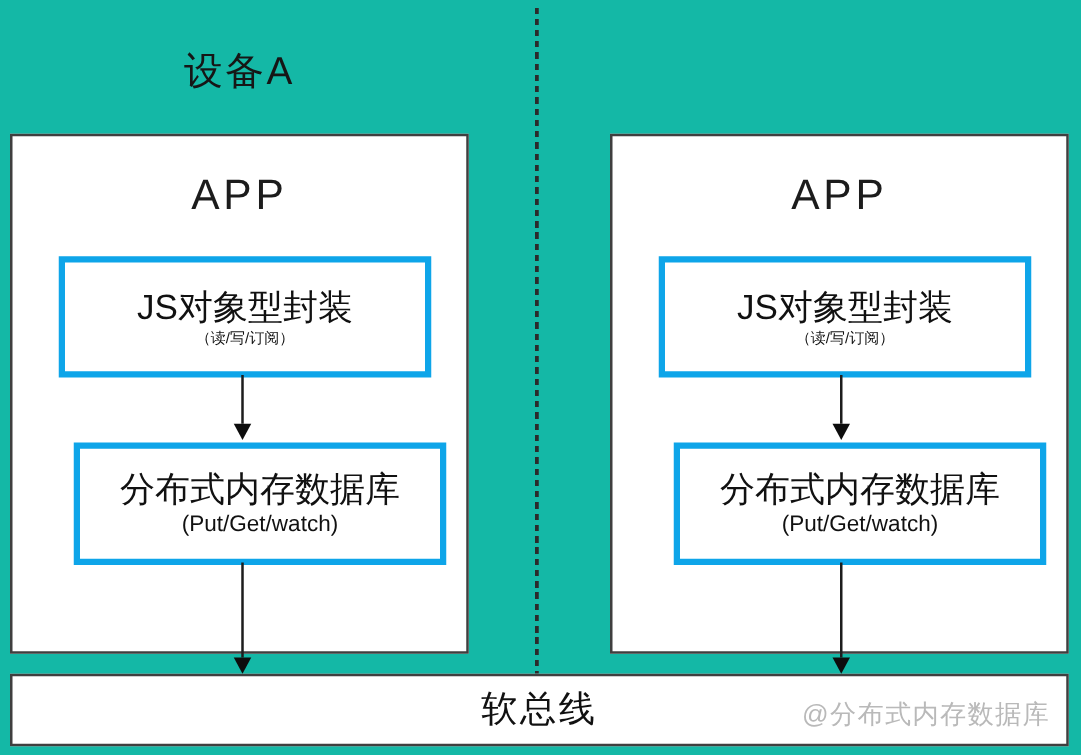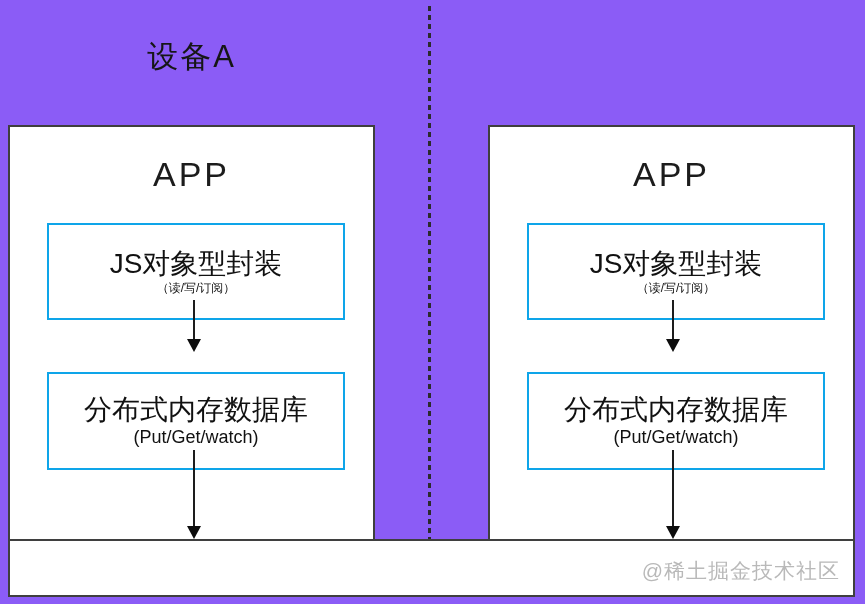--- a/index.html
+++ b/index.html
@@ -5,21 +5,21 @@
   * { margin: 0; padding: 0; box-sizing: border-box; }
   html, body { background: #ffffff; }
   body {
     font-family: "Liberation Sans", "DejaVu Sans", sans-serif;
     color: #161616;
   }
   .stage {
     position: relative;
     width: 865px;
     height: 604px;
-    background: #8b5cf6;
+    background: #14b8a6;
     overflow: hidden;
   }
   
   .divider {
     position: absolute;
     left: 428px;
     top: 6px;
     width: 3px;
     height: 533px;
     background: repeating-linear-gradient(
@@ -35,21 +35,21 @@
     text-align: center;
     font-size: 31px;
     letter-spacing: 2px;
     color: #161616;
   }
   .device-title.a { left: 8px; }
   .device-title.b { left: 488px; }
 
   .app-box {
     position: absolute;
-    top: 125px;
+    top: 107px;
     width: 367px;
     height: 416px;
     border: 2px solid #3f3f3f;
     background: #ffffff;
   }
   .app-box.a { left: 8px; }
   .app-box.b { left: 488px; }
 
   .app-label {
     position: absolute;
@@ -58,29 +58,29 @@
     width: 100%;
     text-align: center;
     font-size: 34px;
     letter-spacing: 3px;
     color: #1c1c1c;
   }
   .inner-box {
     position: absolute;
     left: 37px;
     width: 298px;
-    border: 2px solid #0ea5e9;
+    border: 5px solid #0ea5e9;
     background: #ffffff;
     display: flex;
     flex-direction: column;
     align-items: center;
     justify-content: center;
   }
   .inner-box.js { top: 96px; height: 97px; }
-  .inner-box.db { top: 245px; height: 98px; }
+  .inner-box.db { top: 245px; height: 98px; margin-left: 12px; }
   .box-title {
     font-size: 28px;
     line-height: 1.2;
     color: #111111;
     white-space: nowrap;
   }
   .box-subtitle {
     font-size: 12px;
     line-height: 1.3;
     color: #111111;
@@ -189,16 +189,17 @@
   <div class="arrow inner right-col">
     <span class="arrow-line"></span>
     <span class="arrow-head"></span>
   </div>
   <div class="arrow tobus right-col">
     <span class="arrow-line"></span>
     <span class="arrow-head"></span>
   </div>
 
   <div class="bus">
-    <span class="watermark">@稀土掘金技术社区</span>
+    <span class="bus-label">软总线</span>
+    <span class="watermark">@分布式内存数据库</span>
   </div>
 
 </div>
 
 </body></html>

